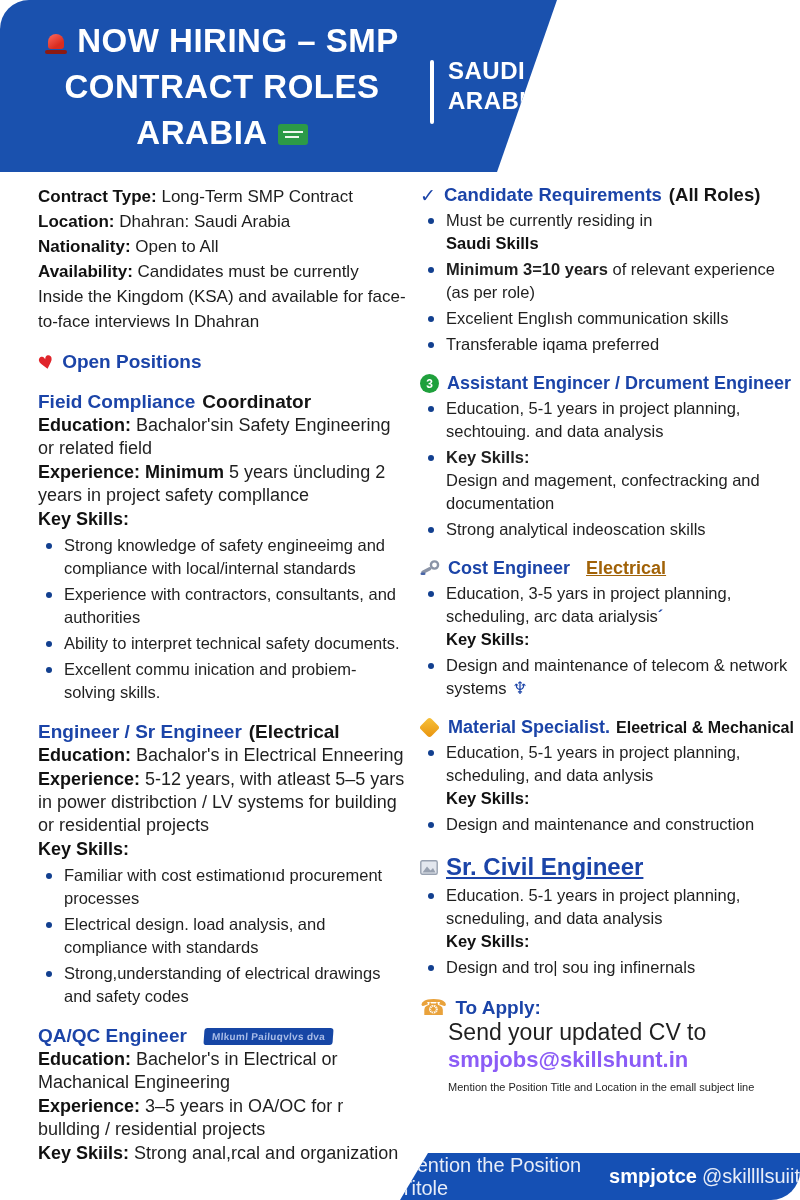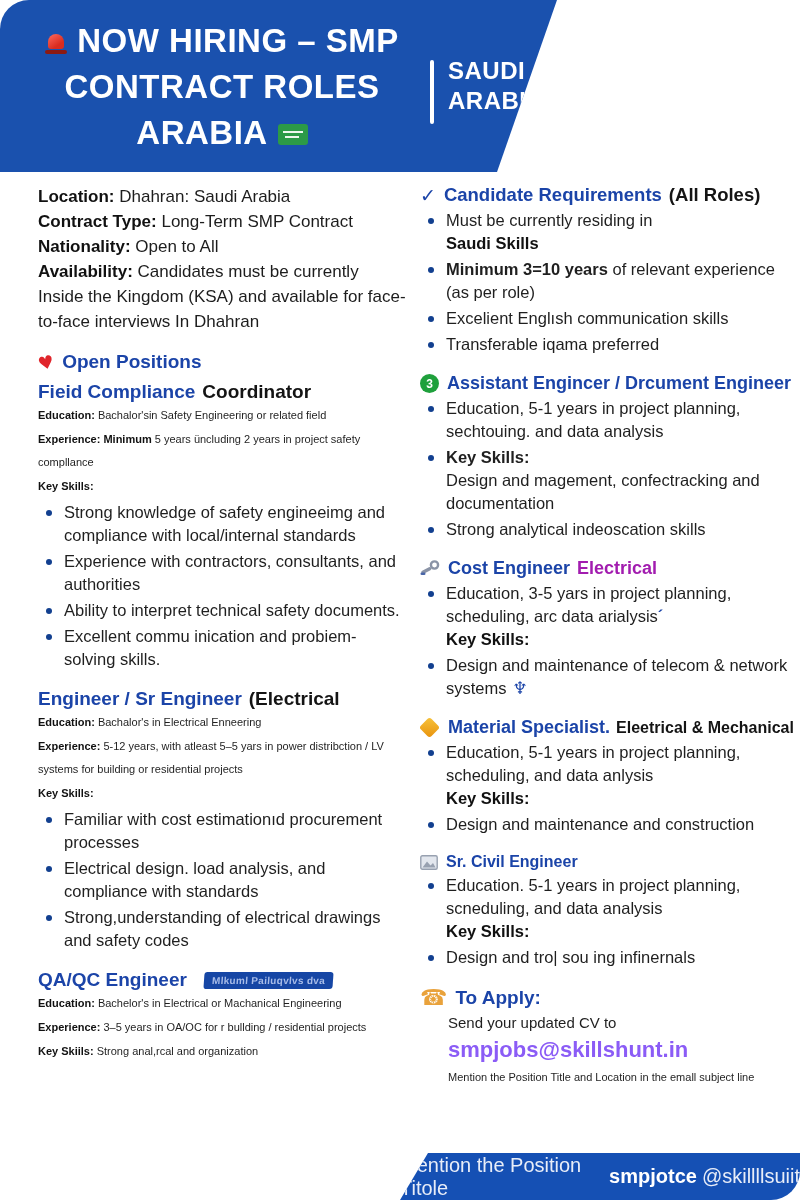--- a/index.html
+++ b/index.html
@@ -40,32 +40,32 @@
   .icon { font-family:"DejaVu Sans",sans-serif; margin-right:8px; }
   .pin-icon { color:#e0252b; font-size:18px; transform:rotate(-14deg); }
   .check-icon { color:#1b44a8; font-size:19px; }
   .phone-icon { color:#e9a23b; font-size:22px; }
   .trident-icon { color:#1b44a8; font-size:17px; font-family:"DejaVu Sans",sans-serif; margin-left:6px; }
   .num-badge { display:inline-flex; align-items:center; justify-content:center; width:19px; height:19px; border-radius:50%; background:#1fa03c; color:#fff; font-size:12px; font-weight:bold; margin-right:8px; flex:0 0 auto; }
   .diamond { display:inline-block; width:15px; height:15px; background:linear-gradient(135deg,#f7c33c,#e8920c); border-radius:3px; transform:rotate(45deg); margin:0 11px 0 2px; flex:0 0 auto; }
   .role-title { font-size:19px; font-weight:bold; margin-top:14px; display:flex; align-items:center; flex-wrap:nowrap; }
   .role-title .blue { color:#1b44a8; margin-right:7px; white-space:nowrap; }
   .role-title .dark { color:#141414; white-space:nowrap; }
-  .body-line { font-size:11px; line-height:23px; margin-top:1px; }
+  .body-line { font-size:18px; line-height:23px; margin-top:1px; }
   .body-line b { color:#111; }
   .bullets { margin-top:2px; }
   .bullet { display:flex; font-size:16.5px; line-height:23px; margin:3px 0; }
   .dot { flex:0 0 auto; width:6px; height:6px; border-radius:50%; background:#123f8f; margin:9px 12px 0 8px; }
   .btxt { flex:1; }
   .kslabel { font-weight:bold; color:#111; display:block; }
   .badge { display:inline-block; background:#1646a5; color:#a8bce8; font-size:10px; font-weight:bold; padding:3px 8px; border-radius:3px; margin-left:10px; letter-spacing:.3px; white-space:nowrap; transform:skewX(-4deg); }
   .stray { color:#1b44a8; font-weight:bold; }
   .apply-block { margin-top:16px; }
   .apply-body { margin-left:28px; }
-  .apply-line { font-size:15px; line-height:25px; }
+  .apply-line { font-size:23px; line-height:25px; }
   .apply-email { font-size:22px; font-weight:bold; color:#8b5cf6; line-height:30px; }
   .apply-note { font-size:11px; line-height:24px; }
   .gap-md { margin-top:17px; }
   
   .footer-bar {
     position:absolute; left:400px; bottom:0; width:400px; height:47px;
     background:#1550b4; clip-path:polygon(28px 0, 100% 0, 100% 100%, 0 100%);
     display:flex; align-items:center; justify-content:center;
     color:#e8edf8; font-size:20px;
   }
@@ -94,31 +94,31 @@
       <div class="banner-side">
         <div>SAUDI</div>
         <div>ARABIA</div>
       </div>
     </div>
   </div>
 
 
   <div class="col-left">
 
+    <div class="info-line"><b>Contract Type:</b><span> Long-Term SMP Contract</span></div>
     <div class="info-line"><b>Location:</b><span> Dhahran: Saudi Arabia</span></div>
-    <div class="info-line"><b>Contract Type:</b><span> Long-Term SMP Contract</span></div>
     <div class="info-line"><b>Nationality:</b><span> Open to All</span></div>
     <div class="info-line"><b>Availability:</b><span> Candidates must be currently Inside the Kingdom (KSA) and available for face-to-face interviews In Dhahran</span></div>
 
     <div class="sec-head gap-md">
       <span class="icon pin-icon">♥</span>
       <span>Open Positions</span>
     </div>
 
-    <div class="role-title" style="margin-top:8px;">
+    <div class="role-title" style="margin-top:18px;">
       <span class="blue">Fieid Compliance</span>
       <span class="dark">Coordinator</span>
     </div>
     <div class="body-line"><b>Education:</b><span> Bachalor'sin Safety Engineering or related field</span></div>
     <div class="body-line"><b>Experience: Minimum</b><span> 5 years üncluding 2 years in project safety compllance</span></div>
     <div class="body-line"><b>Key Skills:</b></div>
     <div class="bullets">
       <div class="bullet">
           <span class="dot"></span>
           <span class="btxt">Strong knowledge of safety engineeimg and compliance with local/internal standards</span>
@@ -214,21 +214,21 @@
         </div>
     </div>
 
     <div class="sec-head gap-md" style="font-size:18px;">
       <svg class="icon" width="20" height="17" viewBox="0 0 20 17" aria-hidden="true">
         <circle cx="14.5" cy="5" r="3.6" fill="none" stroke="#8a93a6" stroke-width="2.4"></circle>
         <rect x="1" y="9" width="11" height="3.4" rx="1.7" transform="rotate(-28 6 11)" fill="#8a93a6"></rect>
         <rect x="0.5" y="12.5" width="5" height="2.6" rx="1.3" fill="#4a66a8"></rect>
       </svg>
       <span>Cost Engineer</span>
-      <span style="color:#a21caf;margin-left:7px;">Electrical</span>
+      <span style="color:#a16207;margin-left:16px;text-decoration:underline;">Electrical</span>
     </div>
     <div class="bullets">
       <div class="bullet">
           <span class="dot"></span>
         <span class="btxt"><span>Education, 3-5 yars in project planning, scheduling, arc data arialysis</span><span class="stray">´</span><b class="kslabel">Key Skills:</b></span>
         </div>
       <div class="bullet">
           <span class="dot"></span>
         <span class="btxt"><span>Design and maintenance of telecom &amp; network systems</span><span class="trident-icon">♆</span></span>
         </div>
@@ -243,21 +243,21 @@
       <div class="bullet">
           <span class="dot"></span>
         <span class="btxt"><span>Education, 5-1 years in project planning, scheduling, and data anlysis</span><b class="kslabel">Key Skills:</b></span>
         </div>
       <div class="bullet">
           <span class="dot"></span>
           <span class="btxt">Design and maintenance and construction</span>
         </div>
     </div>
 
-    <div class="sec-head gap-md" style="font-size:16px;">
+    <div class="sec-head gap-md" style="font-size:24px;text-decoration:underline;">
       <svg class="icon" width="18" height="15" viewBox="0 0 18 15" aria-hidden="true">
         <rect x="0.8" y="0.8" width="16.4" height="13.4" rx="1.5" fill="#e3e7ee" stroke="#98a1b0" stroke-width="1.4"></rect>
         <path d="M2.5 12.5 L7 6.5 L10.5 10.5 L13 8 L15.5 12.5 Z" fill="#98a1b0"></path>
       </svg>
       <span>Sr. Civil Engineer</span>
     </div>
     <div class="bullets">
       <div class="bullet">
           <span class="dot"></span>
         <span class="btxt"><span>Education. 5-1 years in project planning, scneduling, and data analysis</span><b class="kslabel">Key Skills:</b></span>

